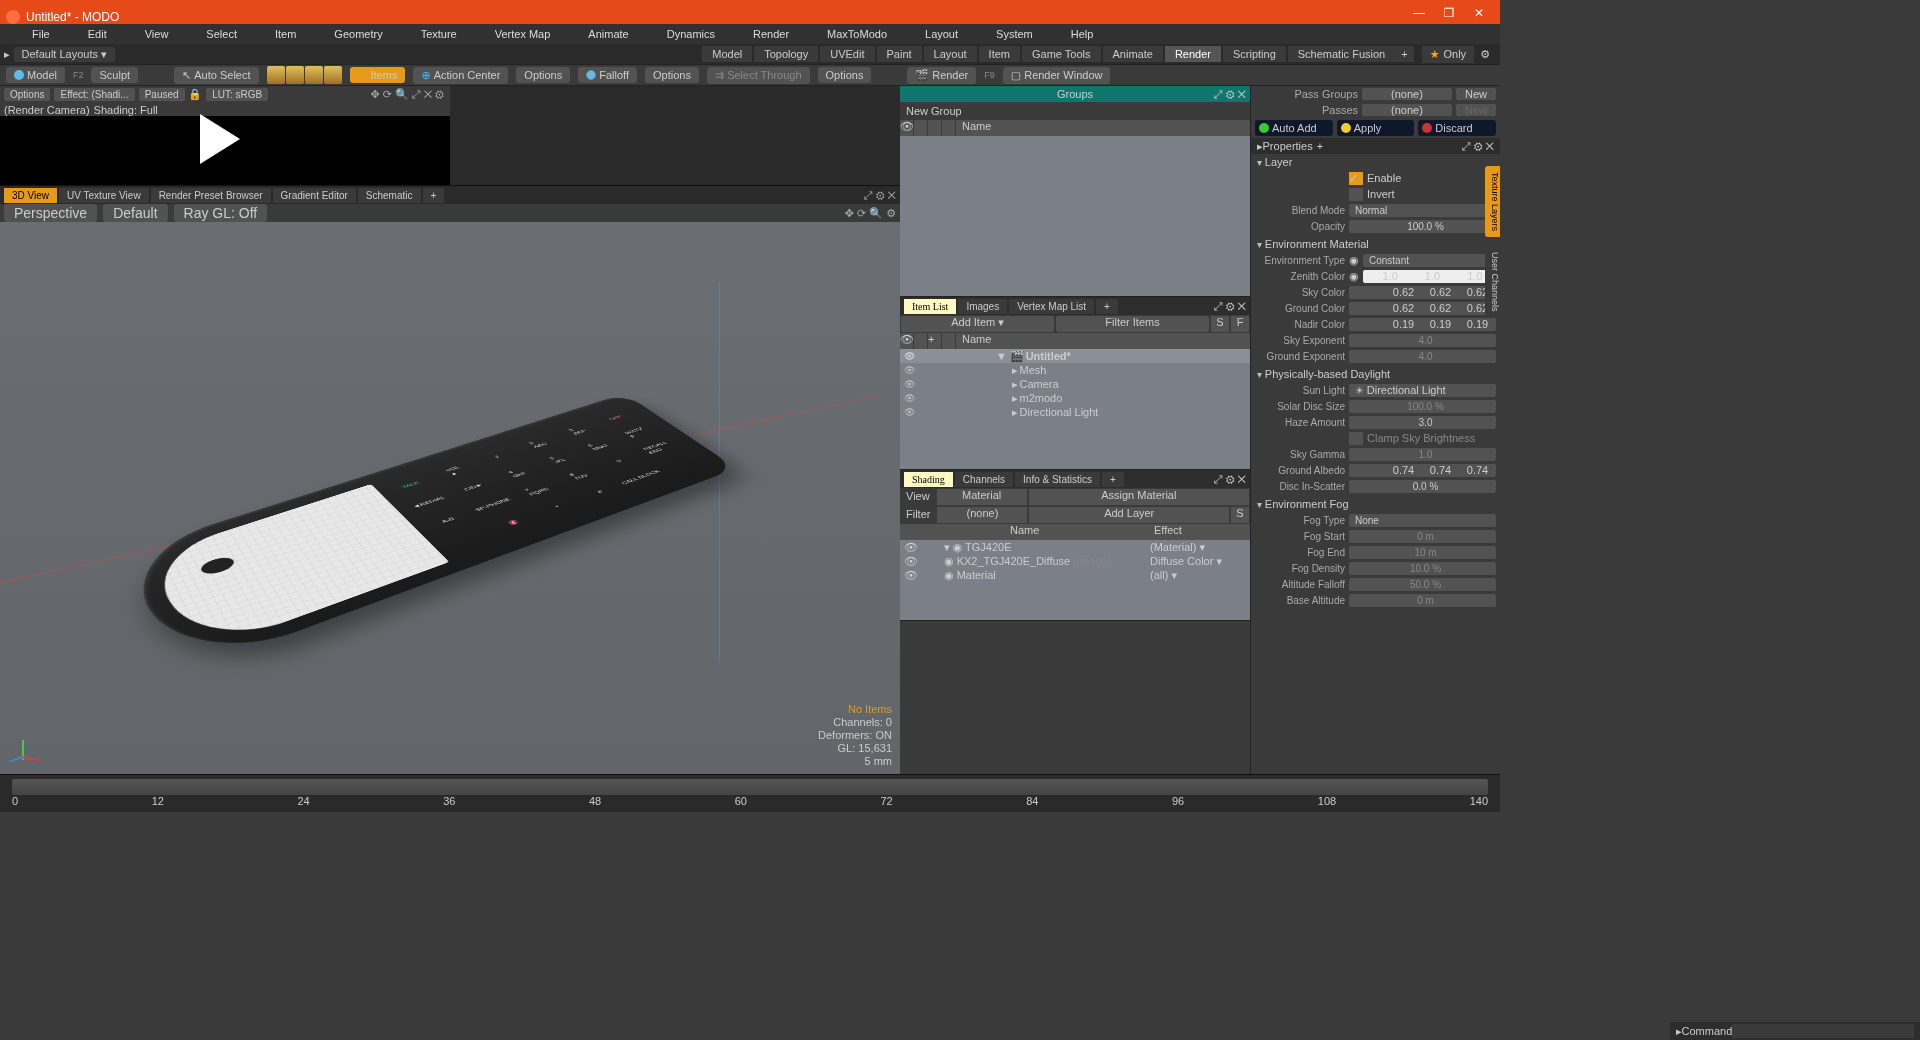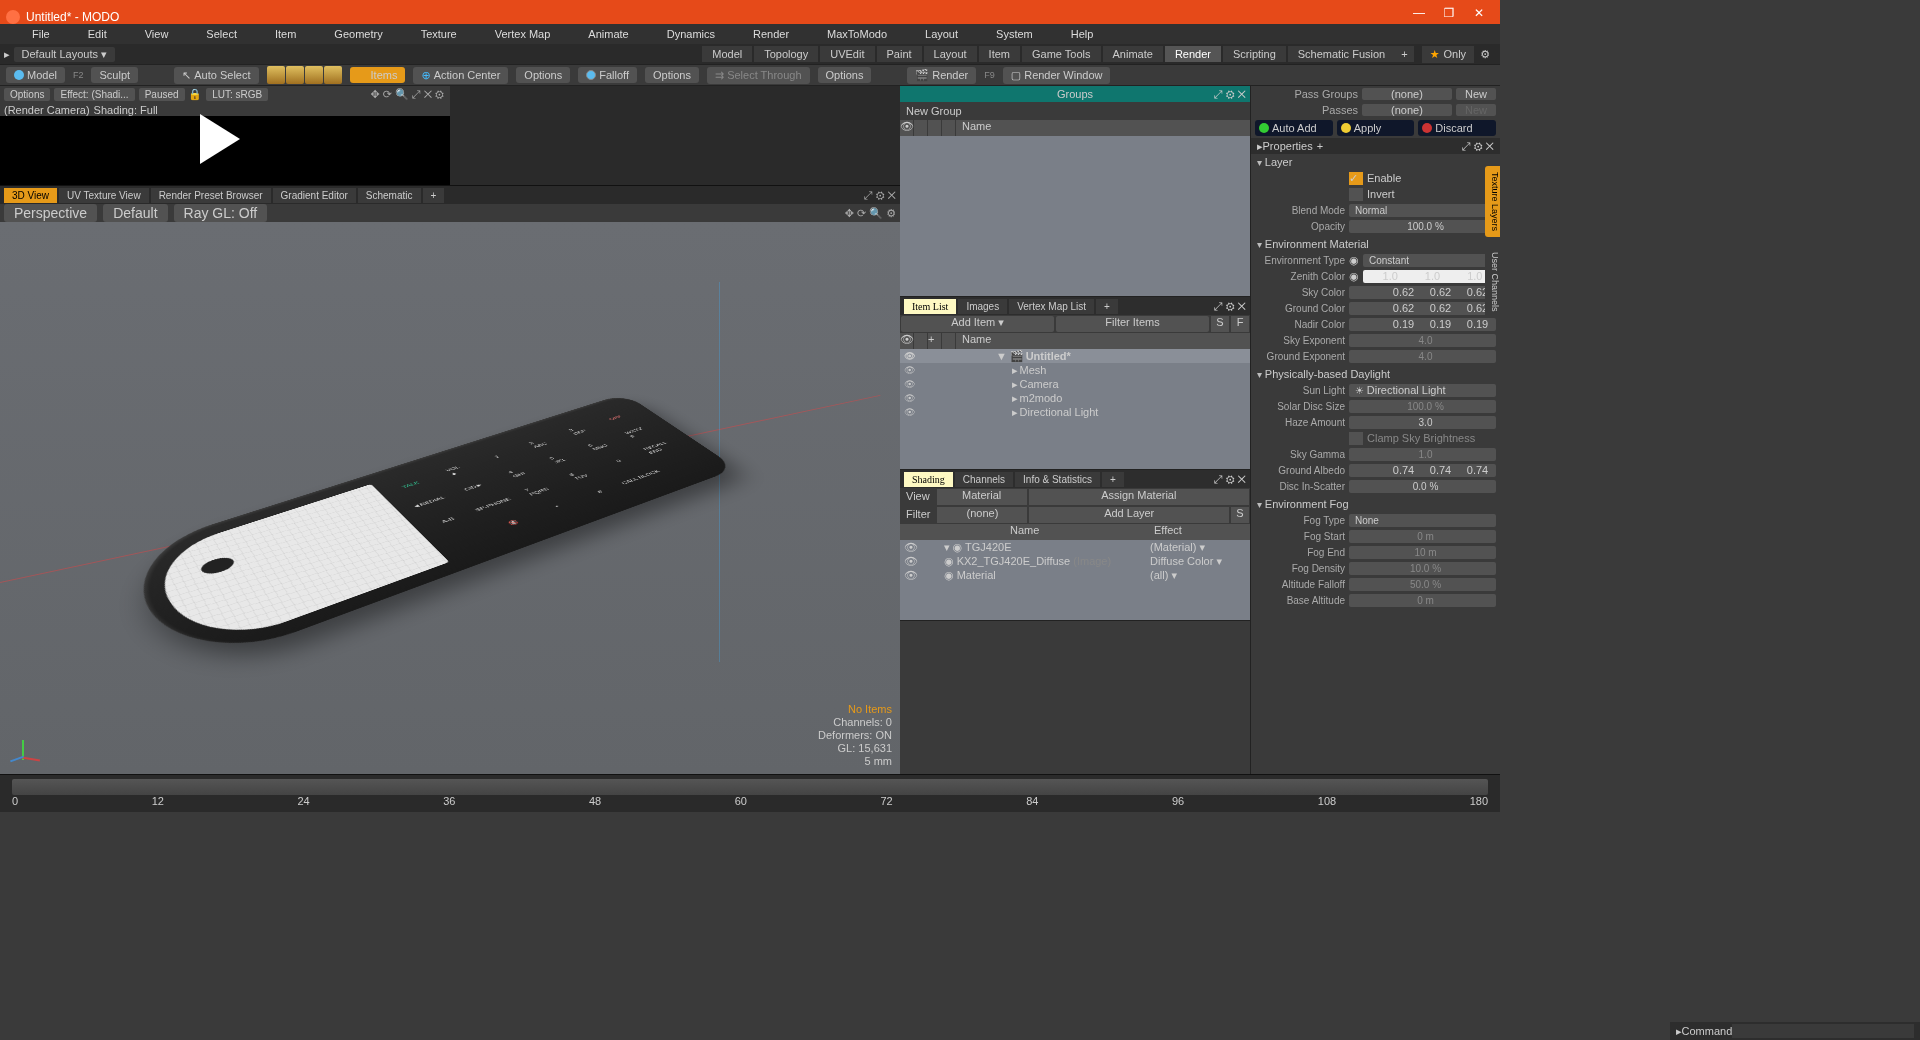--- a/index.html
+++ b/index.html
@@ -614,21 +614,21 @@
       <span>0</span>
       <span>12</span>
       <span>24</span>
       <span>36</span>
       <span>48</span>
       <span>60</span>
       <span>72</span>
       <span>84</span>
       <span>96</span>
       <span>108</span>
-      <span>180</span>
+      <span>140</span>
     </div>
 </div>
 
 <div class="botbar">
   <div class="bbtn">🎵 <span>Audio</span></div>
   <div class="bbtn">📈 <span>Graph Editor</span></div>
   <div class="bbtn"><span>Animated</span> ▾</div>
   <div class="bbtn" style="padding:2px 4px">⏮</div>
   <div class="bbtn" style="padding:2px 4px">◀</div>
   <div class="bbtn" style="width:50px;text-align:center">0</div>

